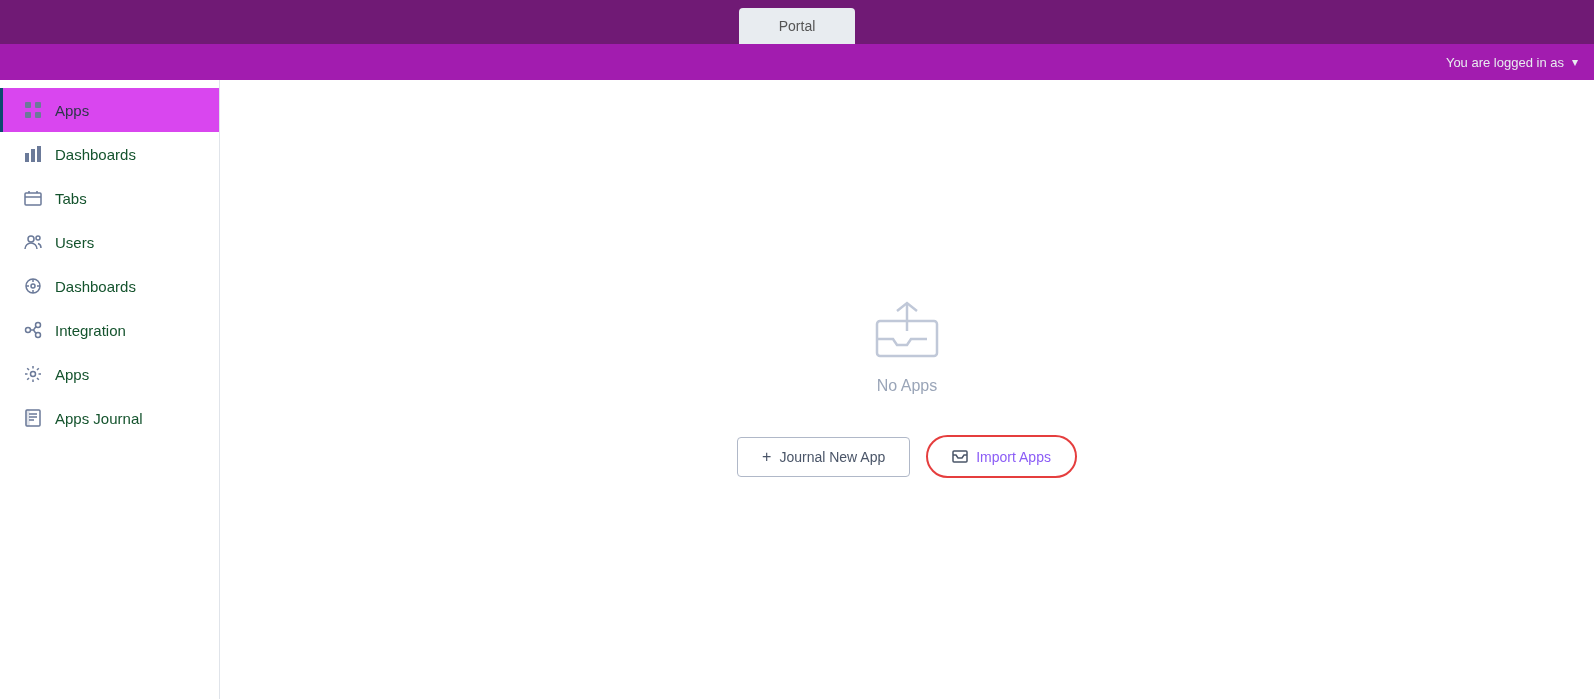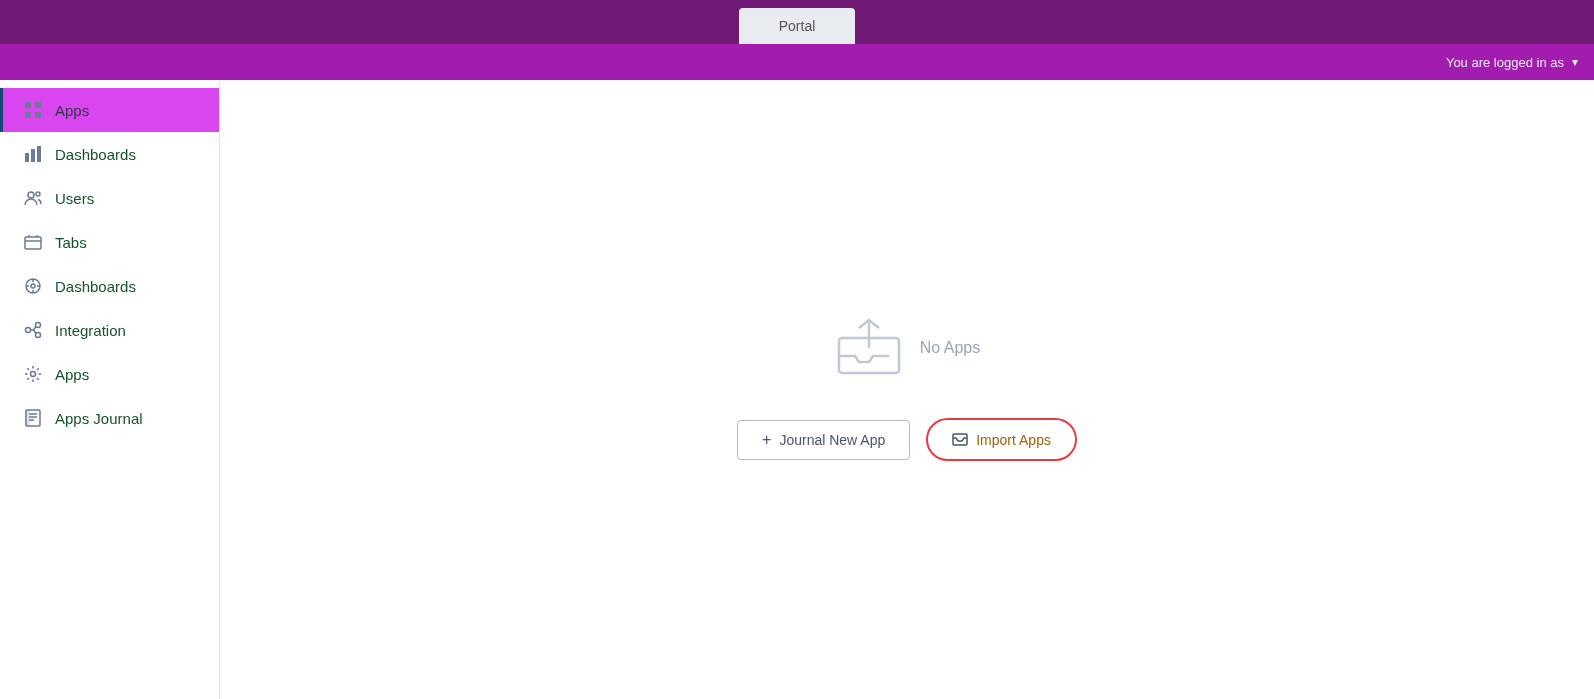--- a/index.html
+++ b/index.html
@@ -94,21 +94,21 @@
       flex: 1;
       display: flex;
       flex-direction: column;
       align-items: center;
       justify-content: center;
       background: #fff;
     }
 
     .empty-state {
       display: flex;
-      flex-direction: row;
+      flex-direction: column;
       align-items: center;
       gap: 16px;
       margin-bottom: 40px;
     }
 
     .empty-icon {
       width: 70px;
       height: 60px;
       color: #c0c8d8;
     }
@@ -139,21 +139,21 @@
 
     .btn-import {
       display: flex;
       align-items: center;
       gap: 8px;
       padding: 10px 24px;
       border: 2px solid #e53e3e;
       background: #fff;
       border-radius: 24px;
       font-size: 14px;
-      color: #a16207;
+      color: #8b5cf6;
       cursor: pointer;
     }
   </style>
 </head>
 <body>
 
 <div class="top-tabs">
   <button class="top-tab inactive">Portal</button>
 </div>
 
@@ -185,38 +185,38 @@
           <rect x="7" y="4" width="4" height="13"></rect>
           <rect x="13" y="1" width="4" height="16"></rect>
         </svg>
       </span>
       <span>Dashboards</span>
     </div>
 
     <div class="sidebar-item">
       <span class="sidebar-icon">
         <svg width="18" height="18" viewBox="0 0 18 18" fill="none" stroke="currentColor" stroke-width="1.5">
+          <rect x="1" y="4" width="16" height="12" rx="1"></rect>
+          <path d="M1 8h16"></path>
+          <path d="M5 4V2M13 4V2"></path>
+        </svg>
+      </span>
+      <span>Tabs</span>
+    </div>
+
+    <div class="sidebar-item">
+      <span class="sidebar-icon">
+        <svg width="18" height="18" viewBox="0 0 18 18" fill="none" stroke="currentColor" stroke-width="1.5">
           <circle cx="7" cy="6" r="3"></circle>
           <path d="M1 16c0-3.3 2.7-6 6-6s6 2.7 6 6"></path>
           <circle cx="14" cy="5" r="2"></circle>
           <path d="M17 15c0-2.2-1.3-4-3-4.5"></path>
         </svg>
       </span>
       <span>Users</span>
-    </div>
-
-    <div class="sidebar-item">
-      <span class="sidebar-icon">
-        <svg width="18" height="18" viewBox="0 0 18 18" fill="none" stroke="currentColor" stroke-width="1.5">
-          <rect x="1" y="4" width="16" height="12" rx="1"></rect>
-          <path d="M1 8h16"></path>
-          <path d="M5 4V2M13 4V2"></path>
-        </svg>
-      </span>
-      <span>Tabs</span>
     </div>
 
     <div class="sidebar-item">
       <span class="sidebar-icon">
         <svg width="18" height="18" viewBox="0 0 18 18" fill="none" stroke="currentColor" stroke-width="1.5">
           <circle cx="9" cy="9" r="7"></circle>
           <circle cx="9" cy="9" r="2"></circle>
           <path d="M9 2v3M9 13v3M2 9h3M13 9h3"></path>
         </svg>
       </span>

